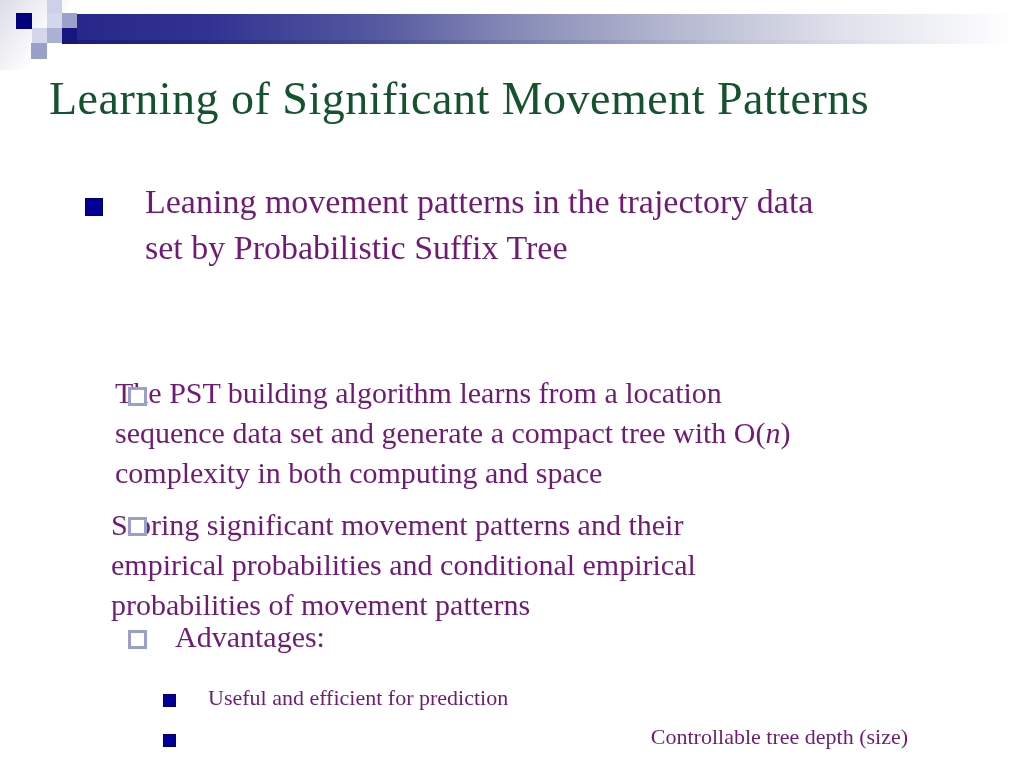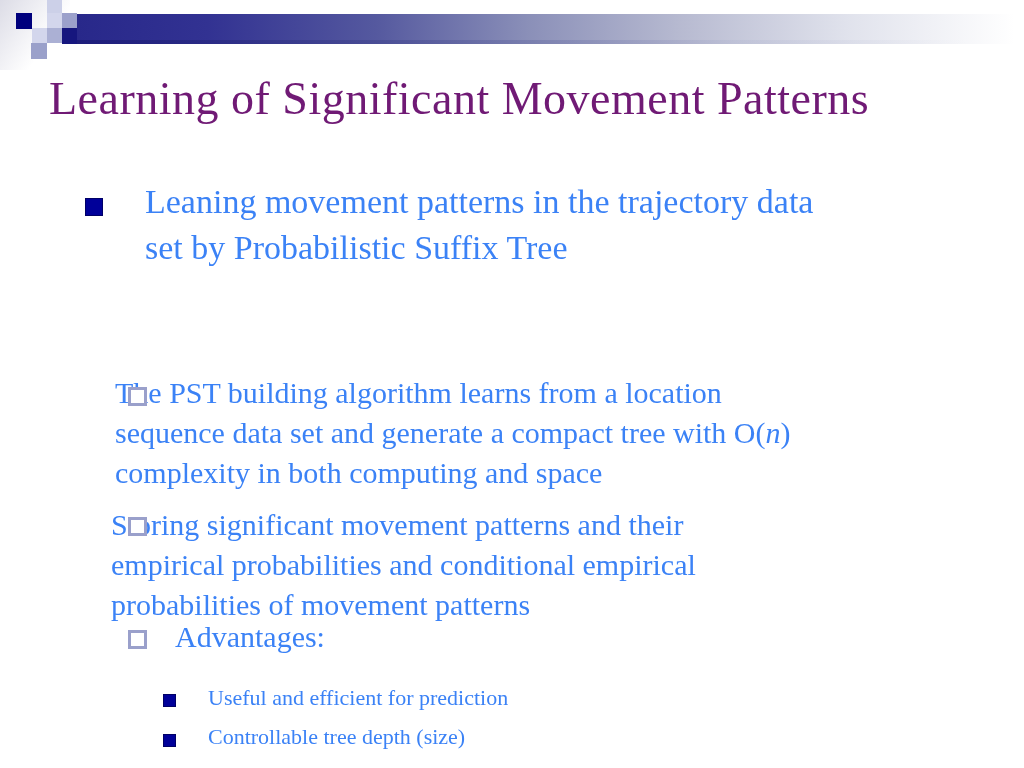--- a/index.html
+++ b/index.html
@@ -36,26 +36,26 @@
   .sq4{left:62px;top:13px;width:15px;height:15px;background:#9ca1cb;}
   .sq5{left:32px;top:28px;width:15px;height:15px;background:#d3d6ec;}
   .sq6{left:47px;top:28px;width:15px;height:15px;background:#abb0d4;}
   .sq7{left:62px;top:28px;width:15px;height:16px;background:#16167e;}
   .sq8{left:31px;top:43px;width:16px;height:16px;background:#9aa0ca;}
 
   
   .title{
     position:absolute;left:49px;top:72px;width:970px;margin:0;
     font-size:46px;line-height:54px;font-weight:400;
-    letter-spacing:0.5px;color:#701a75;white-space:nowrap;
+    letter-spacing:0.5px;color:#14532d;white-space:nowrap;
   }
 
   
   .item{position:absolute;}
-  .txt{white-space:pre-line;color:#3b82f6;}
+  .txt{white-space:pre-line;color:#701a75;}
 
   .l1 .txt{font-size:34px;line-height:46px;}
   .l2 .txt{font-size:30px;line-height:40px;}
   .l3 .txt{font-size:22px;line-height:30px;}
 
   .blt{position:absolute;display:block;}
   .blt-fill{background:#000099;border:1px solid #000066;box-sizing:border-box;}
   .blt-hollow{background:#ffffff;border:3px solid #9aa0cb;box-sizing:border-box;}
 
   
@@ -70,21 +70,21 @@
 
   .i4{left:0;top:505px;}         .i4 .txt{margin-left:111px;width:830px;}
   .i4 .blt{left:128px;top:12px;width:19px;height:19px;}
 
   .i5{left:0;top:617px;}         .i5 .txt{margin-left:175px;width:700px;}
   .i5 .blt{left:128px;top:13px;width:19px;height:19px;}
 
   .i6{left:0;top:683px;}         .i6 .txt{margin-left:208px;width:700px;}
   .i6 .blt{left:163px;top:11px;width:13px;height:13px;}
 
-  .i7{left:0;top:722px;}         .i7 .txt{margin-left:208px;width:700px;}
+  .i7{left:0;top:722px;text-align:right;}         .i7 .txt{margin-left:208px;width:700px;}
   .i7 .blt{left:163px;top:12px;width:13px;height:13px;}
 
   .var{font-style:italic;}
 </style>
 </head>
 <body>
 
 <div class="slide">
 
   <div>

